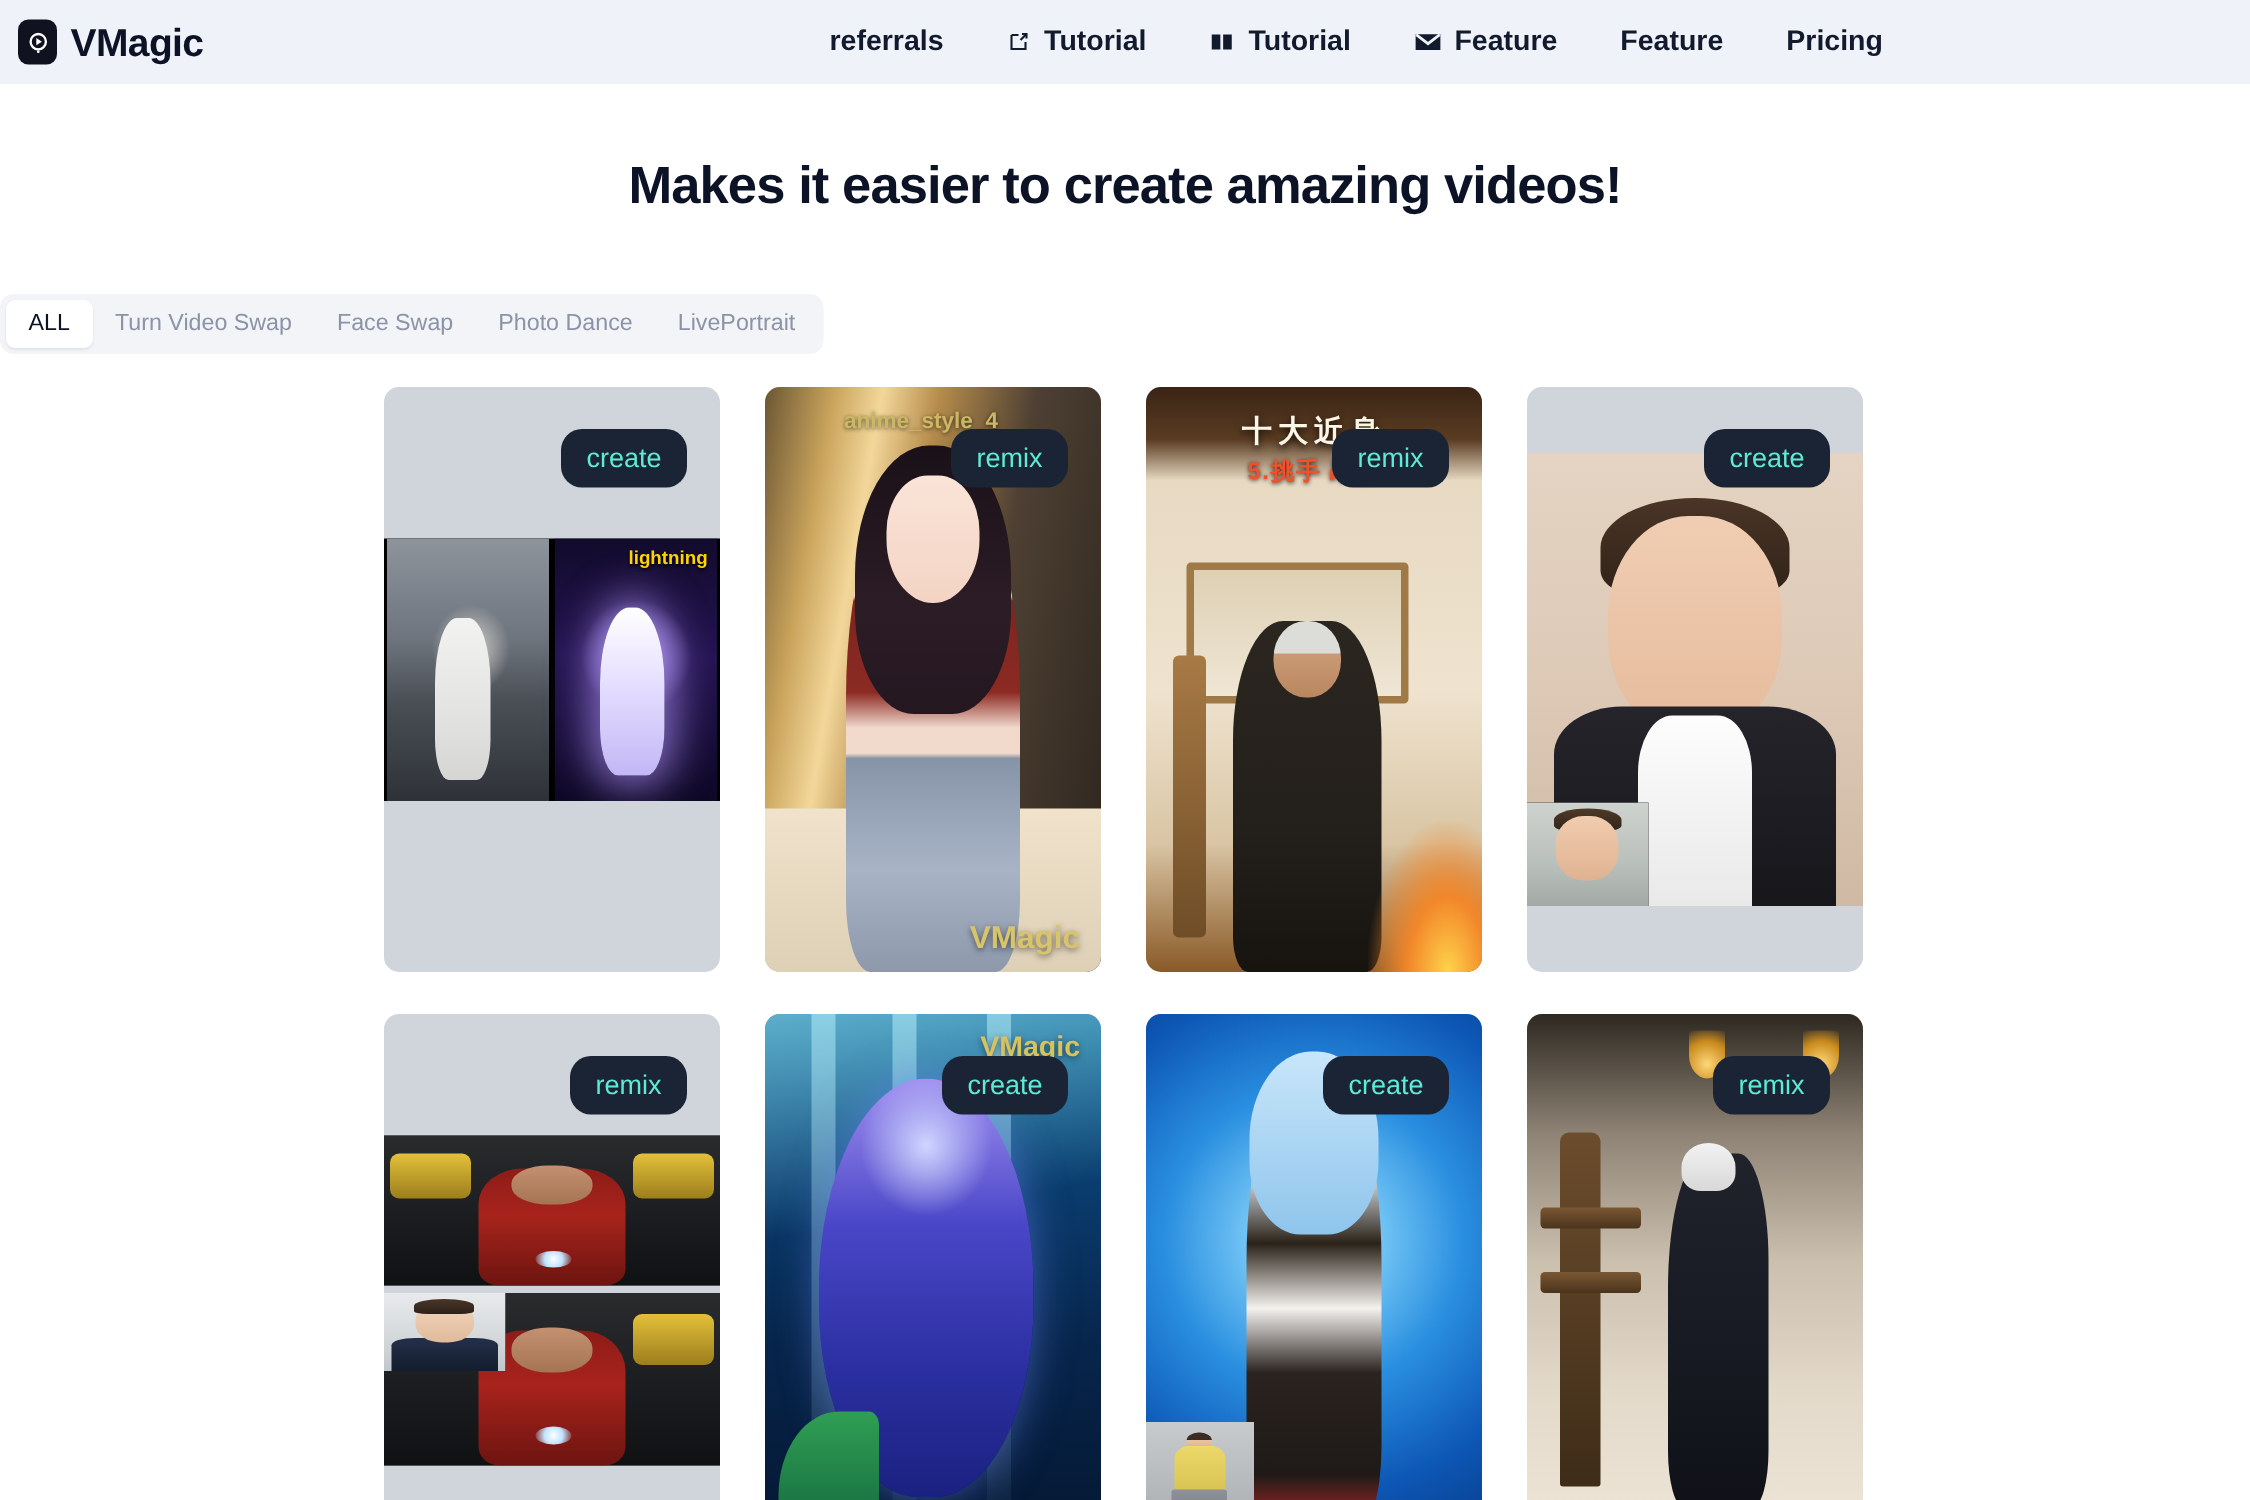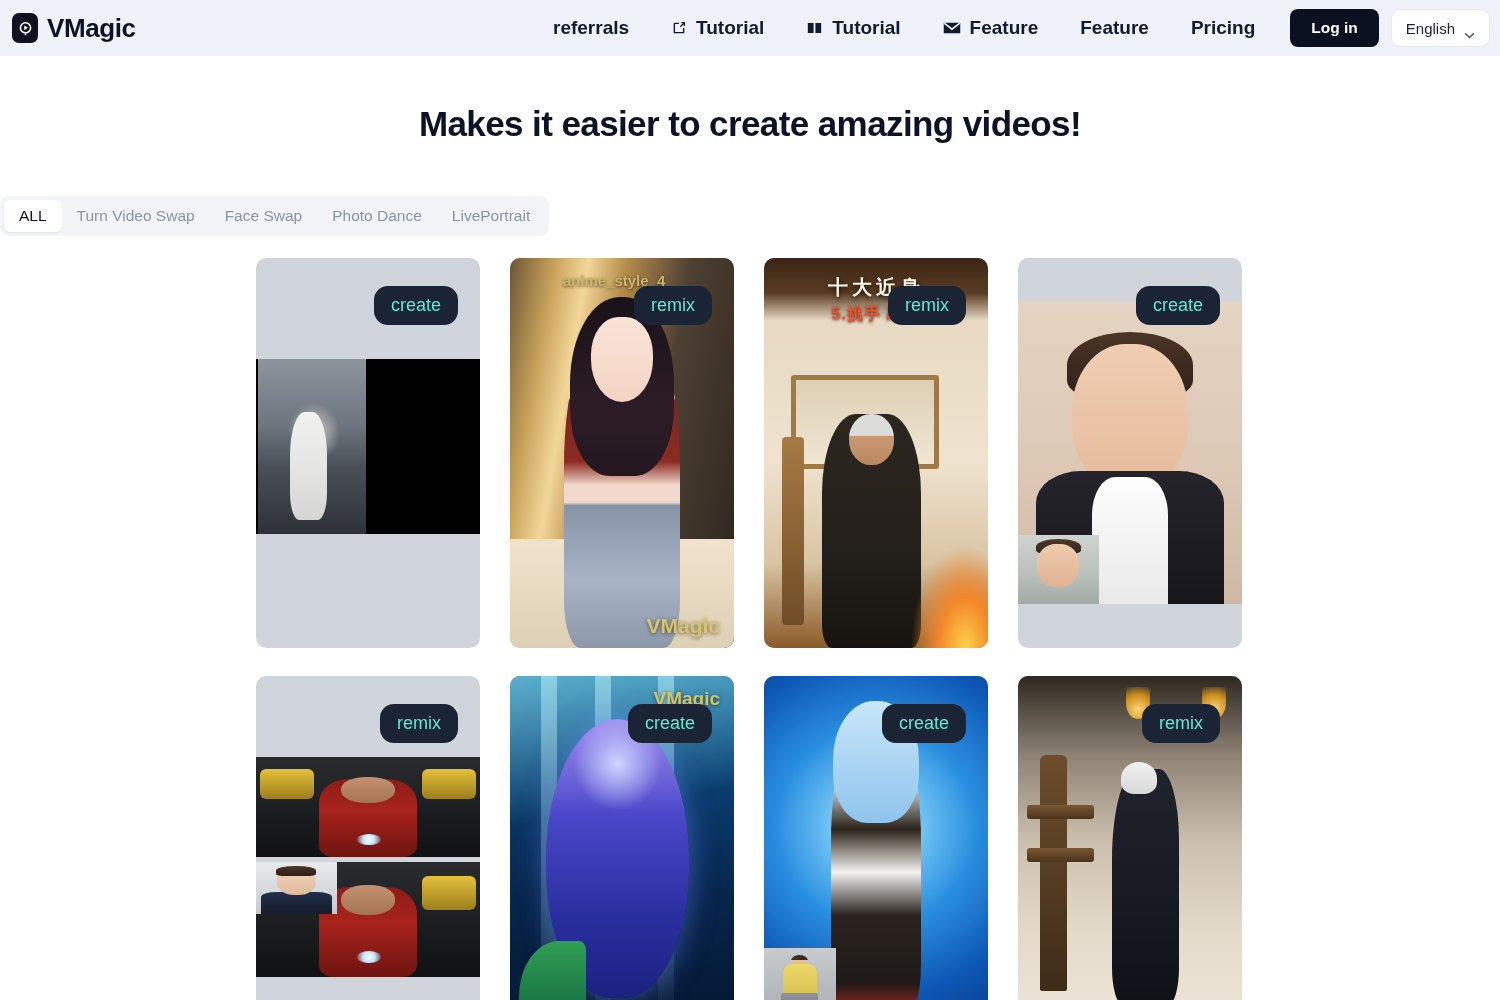--- a/index.html
+++ b/index.html
@@ -549,31 +549,20 @@
     <div class="nav-item">
       <span>Feature</span>
     </div>
 
     <div class="nav-item">
       <span>Pricing</span>
     </div>
 
   </nav>
 
-  <div class="header-right">
-    <button class="login-btn">Log in</button>
-    <div class="lang-select">
-      <span>English</span>
-      <span class="chev">
-        <svg width="11" height="7" viewBox="0 0 12 8" fill="none" stroke="#4b5367" stroke-width="1.7">
-          <path d="M1 1.5 L6 6.3 L11 1.5"></path>
-        </svg>
-      </span>
-    </div>
-  </div>
 
 </div>
 
 <h1 class="hero-title">Makes it easier to create amazing videos!</h1>
 
 <div class="tabs-wrap">
   <div class="tabs">
     <div class="tab active">ALL</div>
     <div class="tab">Turn Video Swap</div>
     <div class="tab">Face Swap</div>
@@ -581,20 +570,23 @@
     <div class="tab">LivePortrait</div>
   </div>
 </div>
 
 <div class="grid">
 
   <div class="card">
     <div class="media">
       <div class="band" style="top:101px;height:175px;">
         <div class="fill m-dance-real" style="left:1%;width:48%;"></div>
+        <div class="fill m-dance-ai" style="left:51%;width:48%;">
+          <div style="position:absolute;top:6px;right:6px;font-size:12.5px;font-weight:bold;color:#ffd400;text-shadow:0 1px 2px #000;">lightning</div>
+        </div>
       </div>
     </div>
     <button class="action-btn">create</button>
   </div>
 
   <div class="card">
     <div class="media m-anime-girl">
       <div class="couch"></div>
       <div class="body"></div>
       <div class="hair"></div>

